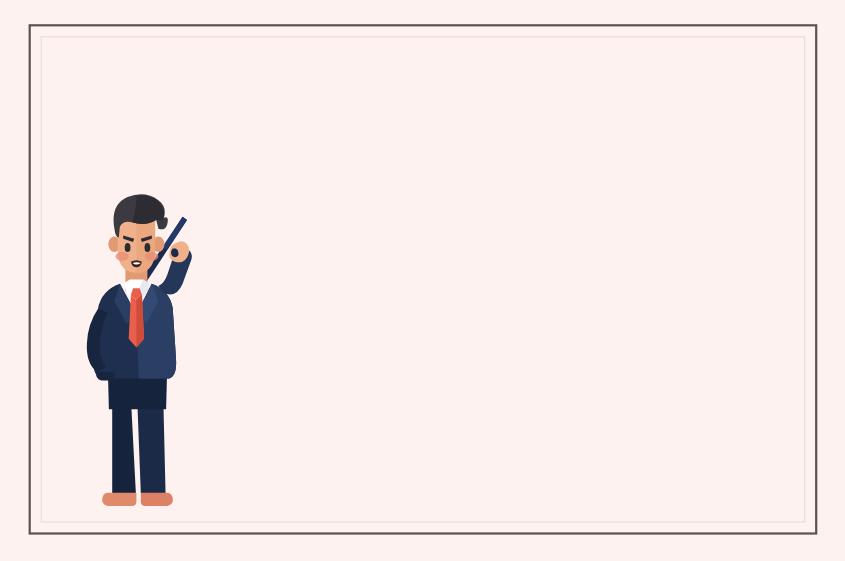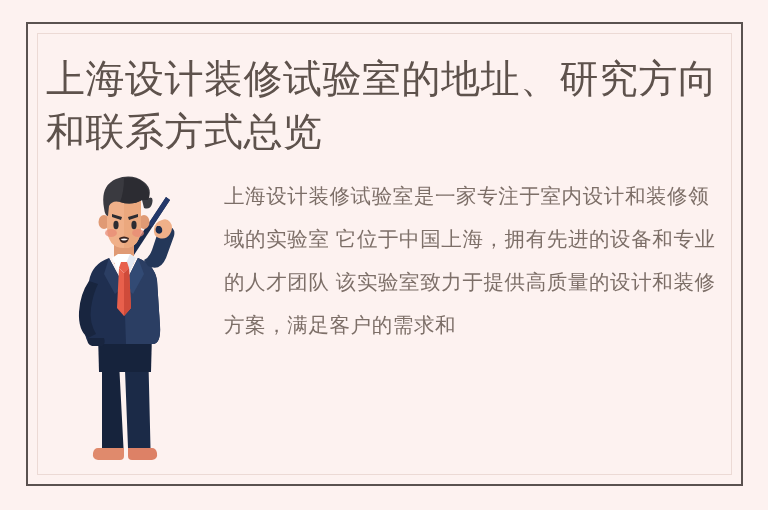--- a/index.html
+++ b/index.html
@@ -79,21 +79,20 @@
     word-break: break-all;
   }
 </style>
 </head>
 <body>
 
 <div id="card">
 
   <div id="card-inner-frame"></div>
 
-  <div id="title">上海设计装修试验室的地址、研究方向和联系方式总览</div>
 
   <div id="content-row">
 
     <div id="illustration">
       <svg viewBox="0 0 124 300" width="124" height="300" xmlns="http://www.w3.org/2000/svg">
 
         <g>
           <path d="M108 24 L70 82 L65.5 79 L104 21 Z" fill="#1b2b4d"></path>
           <path d="M108 24 L90 51 L86 48.5 L104 21 Z" fill="#24386a"></path>
         </g>
@@ -150,16 +149,15 @@
 
         <ellipse cx="49" cy="57" rx="6" ry="4" fill="#e88b76" opacity="0.75"></ellipse>
         <ellipse cx="76" cy="57" rx="6" ry="4" fill="#e88b76" opacity="0.75"></ellipse>
 
         <path d="M57 62 Q62 59 67 62 Q66 67 62 67 Q58 67 57 62 Z" fill="#3a2420"></path>
         <path d="M58.5 63 Q62 62 66 63 Q64 64.5 62 64.5 Q60 64.5 58.5 63 Z" fill="#ffffff"></path>
 
       </svg>
     </div>
 
-    <div id="body-text">上海设计装修试验室是一家专注于室内设计和装修领域的实验室 它位于中国上海，拥有先进的设备和专业的人才团队 该实验室致力于提供高质量的设计和装修方案，满足客户的需求和</div>
 
   </div>
 </div>
 
 </body></html>

